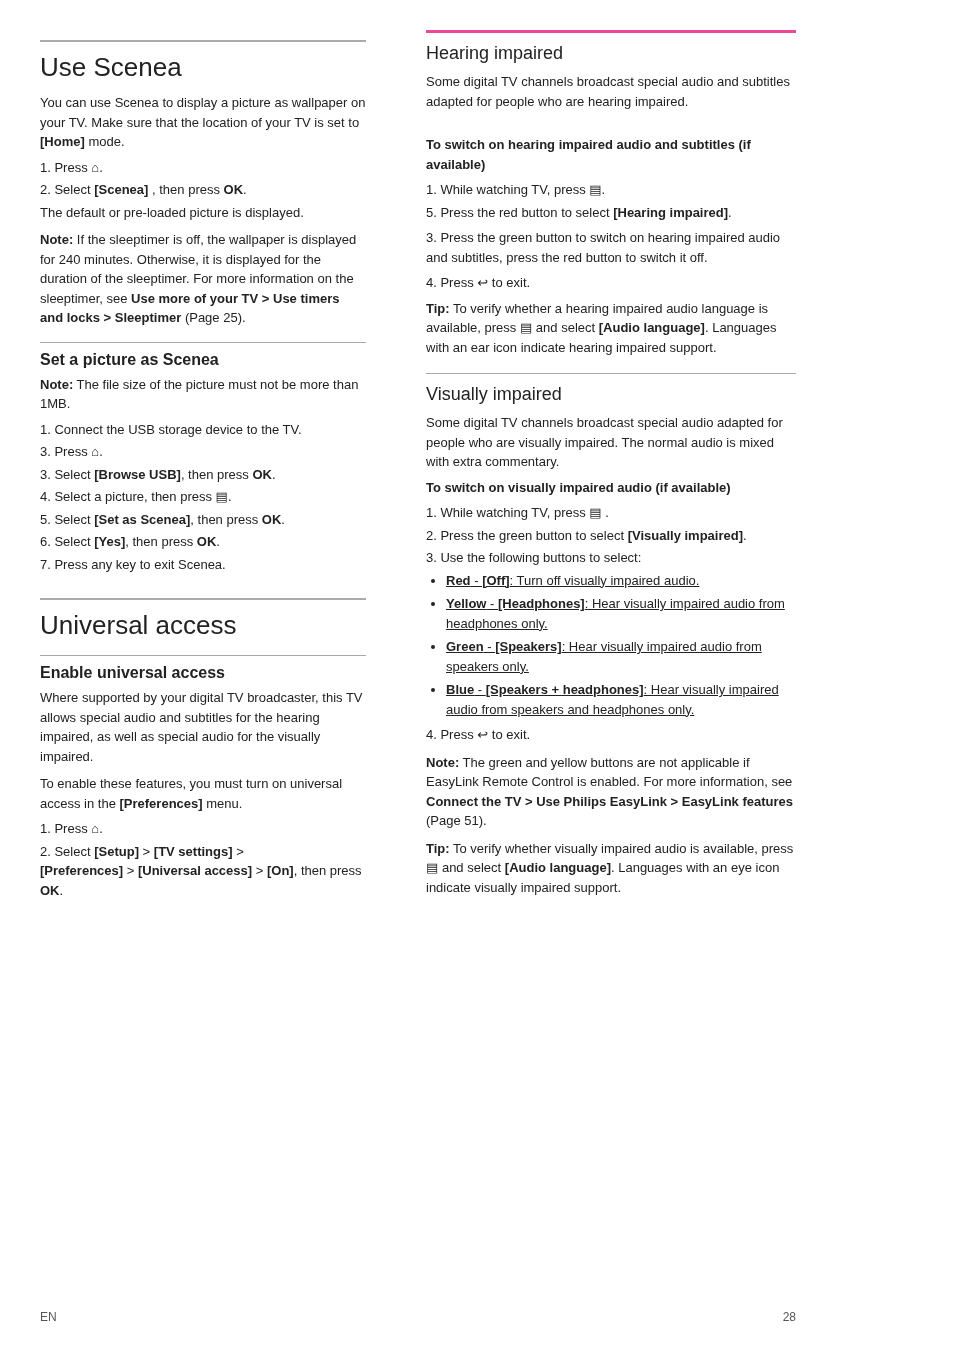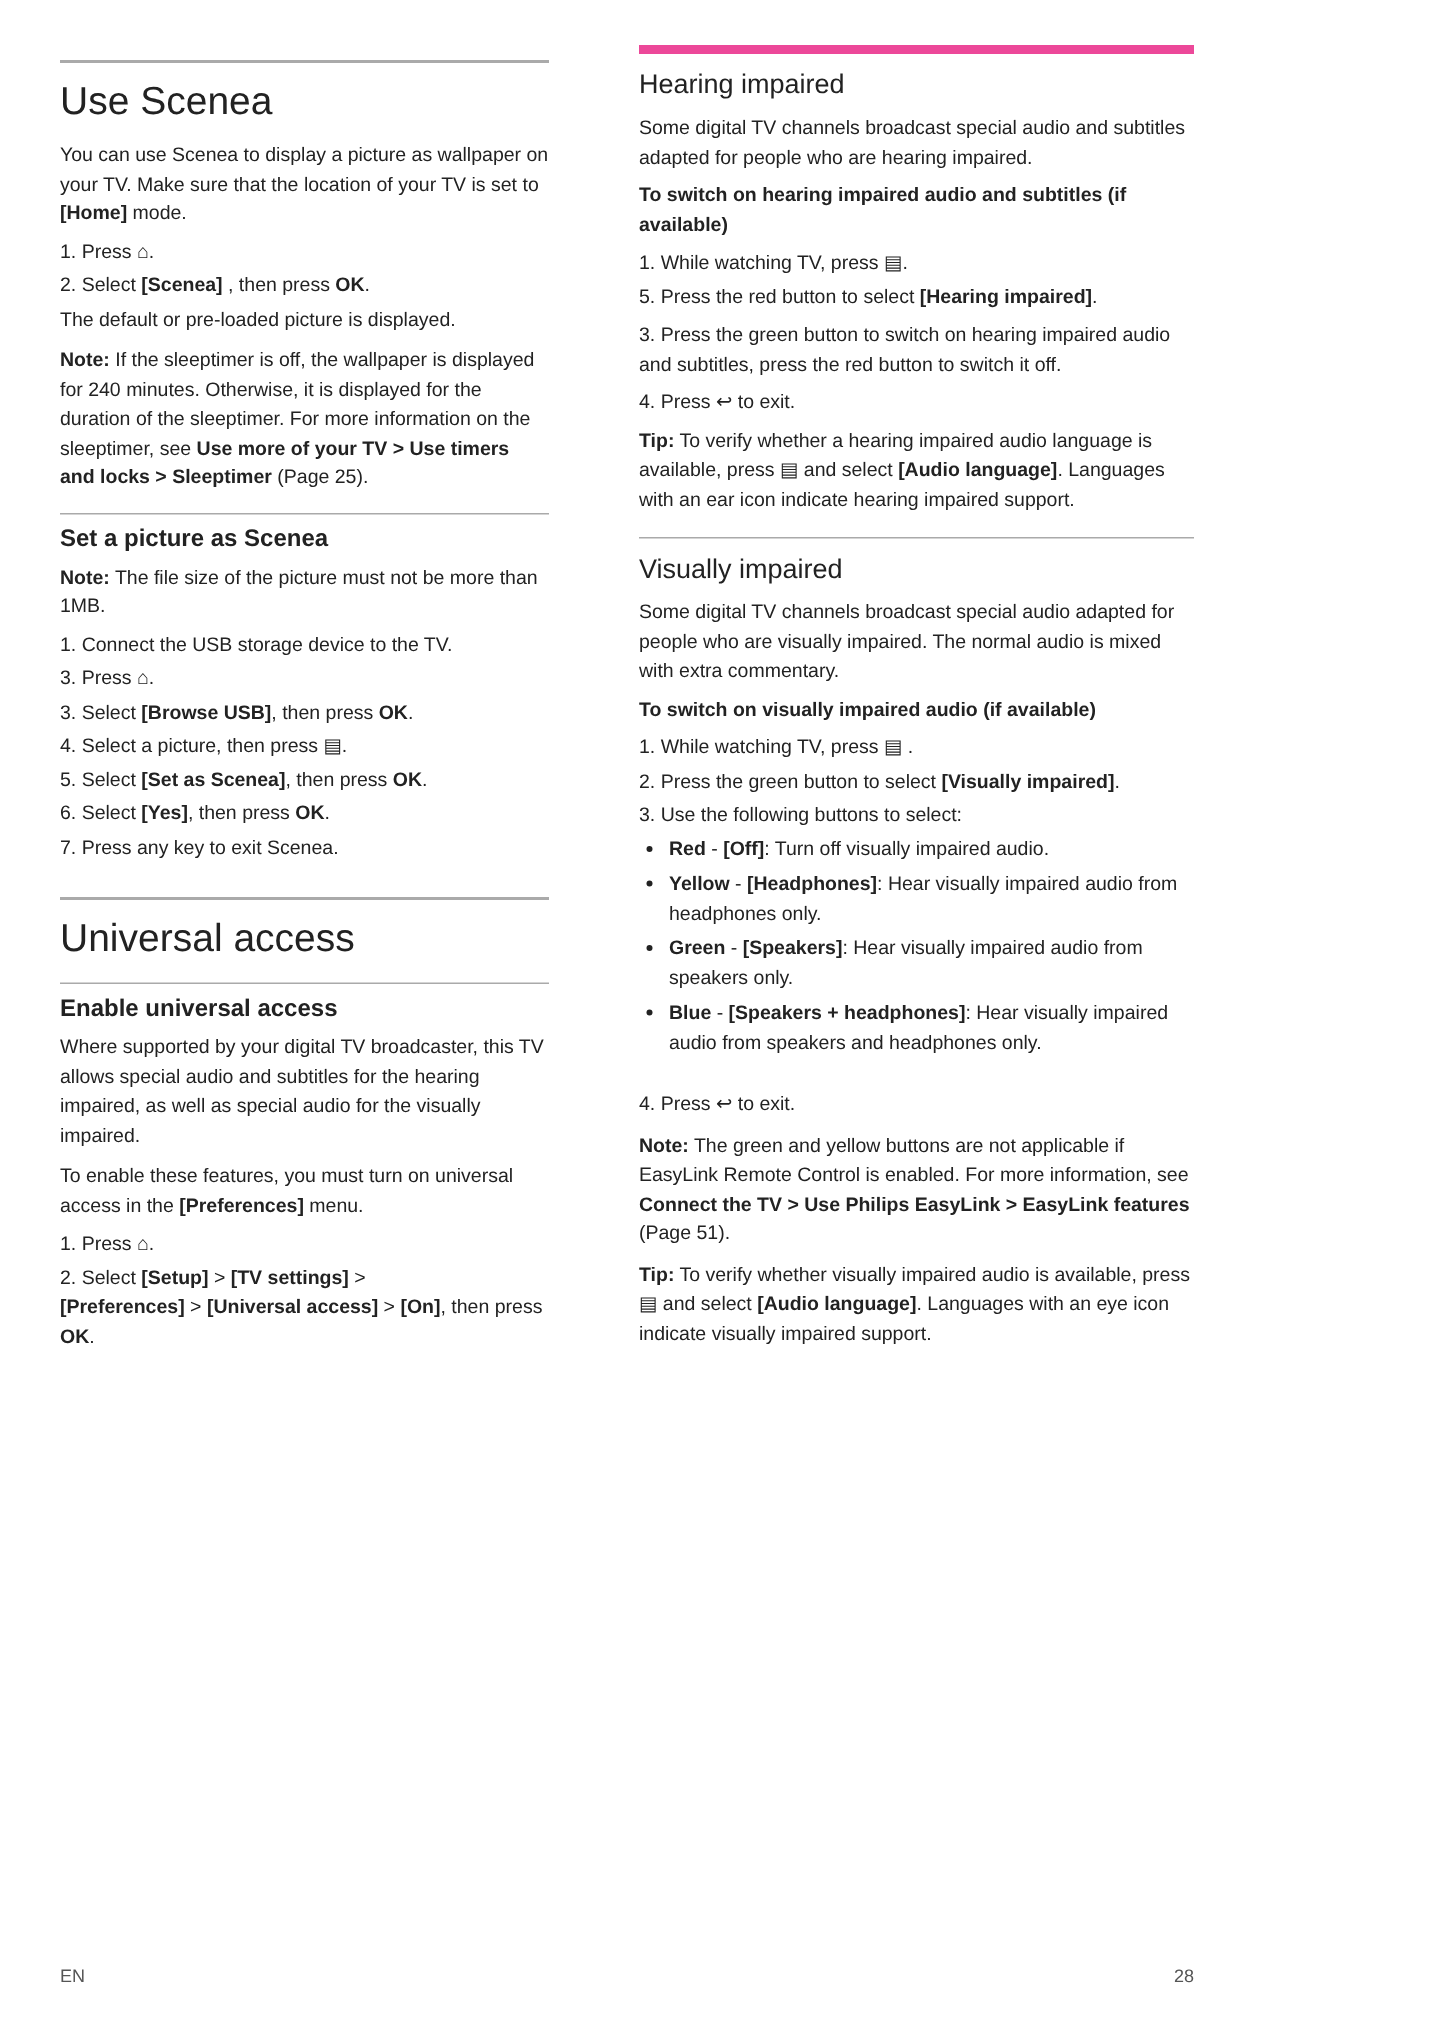--- a/index.html
+++ b/index.html
@@ -52,21 +52,22 @@
     p {
       margin-bottom: 6px;
       line-height: 1.5;
     }
     .note-bold {
       font-weight: bold;
     }
     .bracket { font-weight: bold; }
     ul.bullet-list {
       margin-left: 20px;
-      margin-bottom: 22px;
+      margin-bottom: 6px;
+      text-decoration: underline;
     }
     ul.bullet-list li {
       margin-bottom: 4px;
       line-height: 1.5;
     }
     .footer {
       display: flex;
       flex-direction: row;
       justify-content: space-between;
       align-items: flex-end;
@@ -154,25 +155,25 @@
         <span>1. Press </span><span class="icon-home"></span>.
       </p>
       <p class="step-line">
         <span>2. Select </span><strong>[Setup]</strong><span> &gt; </span><strong>[TV settings]</strong><span> &gt; </span><br>
         <strong>[Preferences]</strong><span> &gt; </span><strong>[Universal access]</strong><span> &gt; </span><strong>[On]</strong><span>, then press </span><strong>OK</strong>.
       </p>
     </div>
 
     <div class="col-right">
 
-      <div style="border-top:6px solid #ec4899; padding-top:10px; margin-bottom:6px;">
+      <div style="border-top:3px solid #ec4899; padding-top:10px; margin-bottom:6px;">
         <h2 style="font-size:18px; font-weight:normal; margin-bottom:8px;">Hearing impaired</h2>
       </div>
       <p>Some digital TV channels broadcast special audio and subtitles adapted for people who are hearing impaired.</p>
-      <p style="margin-top:6px;">
+      <p style="margin-top:24px;">
         <strong>To switch on hearing impaired audio and subtitles (if available)</strong>
       </p>
       <p class="step-line">
         <span>1. While watching TV, press </span><span class="icon-menu"></span>.
       </p>
       <p class="step-line">
         <span>5. Press the red button to select </span><strong>[Hearing impaired]</strong>.
       </p>
       <p style="margin-top:6px;">3. Press the green button to switch on hearing impaired audio and subtitles, press the red button to switch it off.</p>
       <p class="step-line">

